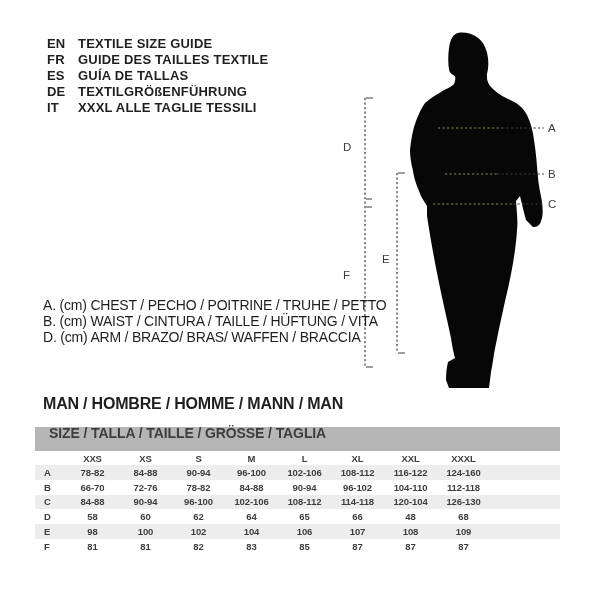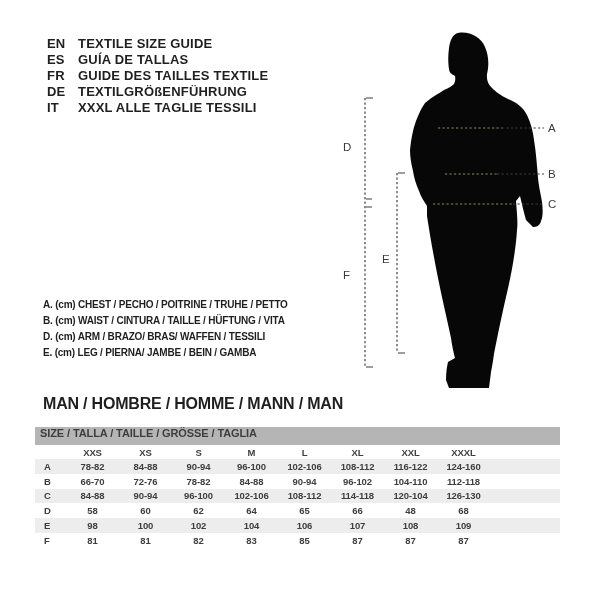--- a/index.html
+++ b/index.html
@@ -17,65 +17,65 @@
   .canvas{position:relative;width:600px;height:600px;background:var(--background);overflow:hidden;}
 
   
   .lang-list{position:absolute;left:47px;top:36px;}
   .lang-row{display:flex;height:16px;line-height:16px;font-size:13px;font-weight:bold;
             letter-spacing:0.2px;color:var(--text);white-space:nowrap;}
   .lang-code{width:31px;flex:none;}
 
   
   .legend{position:absolute;left:43px;top:297px;}
-  .legend-line{height:16px;line-height:16px;font-size:10px;font-weight:bold;
+  .legend-line{height:16px;line-height:16px;font-size:14px;font-weight:normal;
                letter-spacing:-0.2px;color:var(--text);white-space:nowrap;}
   .gender-line{position:absolute;left:43px;top:396px;height:16px;line-height:16px;
                font-size:16px;font-weight:bold;letter-spacing:-0.2px;color:var(--text);}
 
   
   .figure{position:absolute;left:330px;top:20px;width:245px;height:380px;}
   .silhouette{fill:var(--silhouette);}
   .dash{fill:none;stroke-width:1.2;stroke-dasharray:2.2 2.3;}
   .dash-dark{stroke:var(--dash-dark);}
   .dash-accent{stroke:var(--dash-accent);}
   .tick{fill:none;stroke:var(--dash-dark);stroke-width:1.1;}
   .marker{font-family:"Liberation Sans","DejaVu Sans",sans-serif;font-size:11.5px;
           fill:#3a3a3a;}
 
   
   .size-table-wrap{position:absolute;left:35px;top:427px;width:525px;}
-  .size-table-title{height:18px;line-height:13px;background:var(--table-header-bg);
-                    font-size:11px;font-weight:bold;letter-spacing:-0.1px;
-                    color:var(--table-text);padding-left:5px;}
+  .size-table-title{height:24px;line-height:13px;background:var(--table-header-bg);
+                    font-size:14px;font-weight:bold;letter-spacing:-0.1px;
+                    color:var(--table-text);padding-left:14px;}
   table.size-table{width:100%;border-collapse:collapse;table-layout:fixed;}
   .size-table th,.size-table td{height:14.8px;padding:0;font-size:9.5px;font-weight:bold;
                     letter-spacing:-0.1px;color:var(--table-text);text-align:center;
                     white-space:nowrap;overflow:hidden;}
   .size-table thead th{height:14px;margin-top:32px;}
   .size-table .row-label{text-align:left;padding-left:9px;}
   .size-table tr.stripe{background:var(--row-stripe);}
 </style>
 </head>
 <body>
 
 <div class="canvas">
 
   <div class="lang-list" id="lang-list">
       <div class="lang-row">
         <span class="lang-code">EN</span>
         <span class="lang-label">TEXTILE SIZE GUIDE</span>
       </div>
       <div class="lang-row">
+        <span class="lang-code">FR</span>
+        <span class="lang-label">GUIDE DES TAILLES TEXTILE</span>
+      </div>
+      <div class="lang-row">
         <span class="lang-code">ES</span>
         <span class="lang-label">GUÍA DE TALLAS</span>
-      </div>
-      <div class="lang-row">
-        <span class="lang-code">FR</span>
-        <span class="lang-label">GUIDE DES TAILLES TEXTILE</span>
       </div>
       <div class="lang-row">
         <span class="lang-code">DE</span>
         <span class="lang-label">TEXTILGRÖßENFÜHRUNG</span>
       </div>
       <div class="lang-row">
         <span class="lang-code">IT</span>
         <span class="lang-label">XXXL ALLE TAGLIE TESSILI</span>
       </div>
     </div>
@@ -141,22 +141,21 @@
     <text class="marker" x="218" y="158">B</text>
     <text class="marker" x="218" y="188">C</text>
     <text class="marker" x="13" y="131">D</text>
     <text class="marker" x="52" y="243">E</text>
     <text class="marker" x="13" y="259">F</text>
   </svg>
 
   <div class="legend" id="legend-list">
       <div class="legend-line">A. (cm) CHEST / PECHO / POITRINE / TRUHE / PETTO</div>
       <div class="legend-line">B. (cm) WAIST / CINTURA / TAILLE / HÜFTUNG / VITA</div>
-      <div class="legend-line">D. (cm) ARM / BRAZO/ BRAS/ WAFFEN / TESSILI</div>
-      <div class="legend-line">E. (cm) LEG / PIERNA/ JAMBE / BEIN / GAMBA</div>
+      <div class="legend-line">D. (cm) ARM / BRAZO/ BRAS/ WAFFEN / BRACCIA</div>
     </div>
 
   <div class="gender-line">MAN / HOMBRE / HOMME / MANN / MAN</div>
 
   <div class="size-table-wrap">
     <div class="size-table-title">SIZE / TALLA / TAILLE / GRÖSSE / TAGLIA</div>
     <table class="size-table">
       <colgroup>
         <col style="width:31px">
         <col style="width:53px">

